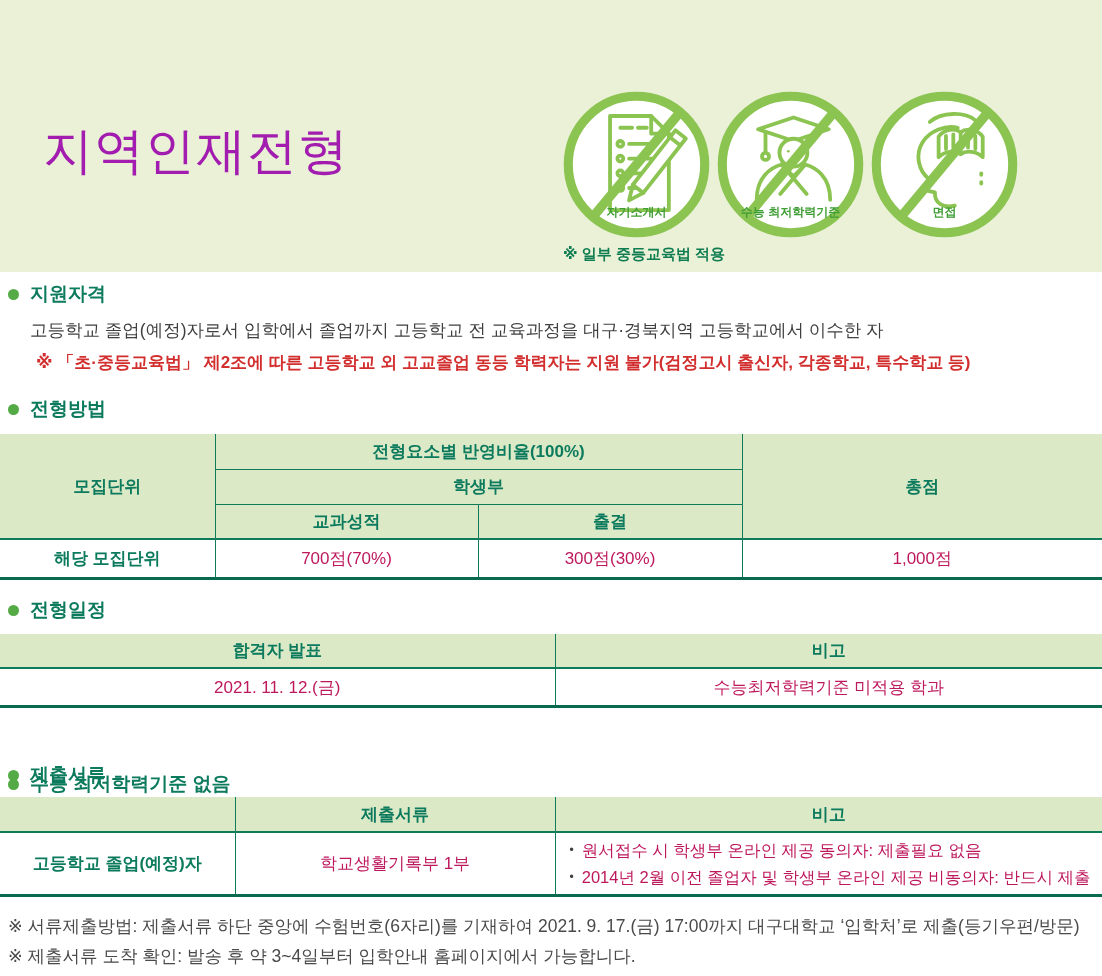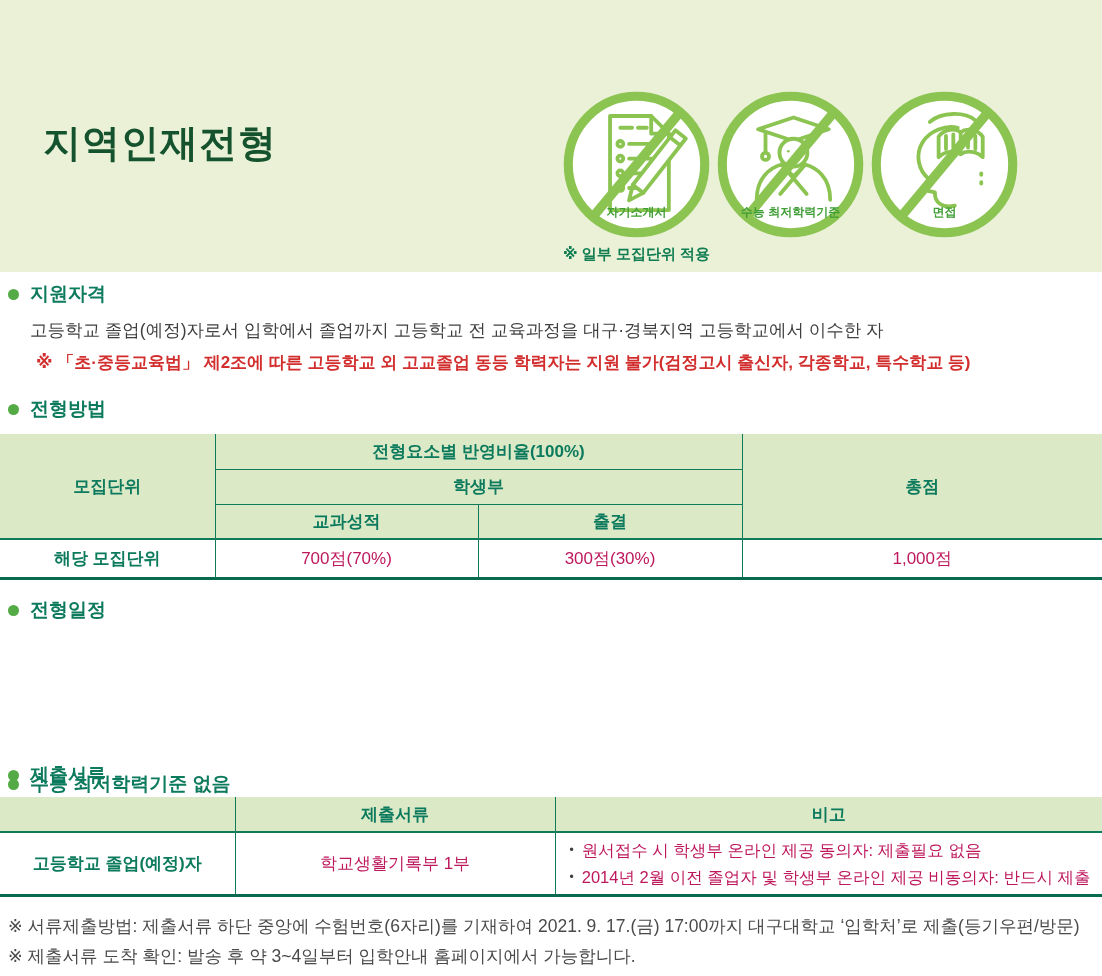--- a/index.html
+++ b/index.html
@@ -2,21 +2,21 @@
 <html><head>
 <meta charset="utf-8">
 <style>
   html,body{margin:0;padding:0;background:#fff;}
   body{font-family:"Liberation Sans","DejaVu Sans",sans-serif;}
   #page{position:relative;width:1102px;height:976px;background:#ffffff;overflow:hidden;}
 
   
   .band{position:absolute;left:0;top:0;width:1102px;height:272px;background:#ebf1d7;}
   .title{position:absolute;left:40px;top:28px;font-size:52px;font-weight:800;color:#0f8064;letter-spacing:-1px;}
-  .subtitle{position:absolute;left:43px;top:118px;font-size:38px;font-weight:700;color:#14532d;letter-spacing:1px;}
+  .subtitle{position:absolute;left:43px;top:118px;font-size:50px;font-weight:400;color:#a21caf;letter-spacing:1px;}
 
   .badges{position:absolute;left:563px;top:91px;display:flex;gap:7px;}
   .badge{position:relative;width:147px;height:147px;}
   .badge svg{position:absolute;left:0;top:0;width:147px;height:147px;}
   .badge-label{position:absolute;left:-10%;top:113px;width:120%;text-align:center;
     font-size:12px;font-weight:bold;color:#3f9e35;white-space:nowrap;z-index:2;}
   .badge-note{position:absolute;left:563px;top:245px;font-size:15px;font-weight:bold;color:#0f7c51;}
 
   
   .sec{position:absolute;left:8px;display:flex;align-items:center;
@@ -115,21 +115,21 @@
             <path d="M61,28 V43"></path>
             <path d="M51,30.5 v9 M56,29.5 v9 M66,29.5 v9 M71,30.5 v9"></path>
             <path d="M75,56 v1 M75,62 v1"></path>
           </g>
           <line x1="80" y1="14" x2="20" y2="86" stroke="#8cc452" stroke-width="6.4"></line>
         </svg>
         <div class="badge-label">면접</div>
       </div>
 
     </div>
-    <div class="badge-note">※ 일부 모집단위 적용</div>
+    <div class="badge-note">※ 일부 중등교육법 적용</div>
   </div>
 
   <div class="sec" style="top:281px;">
     <span>지원자격</span>
   </div>
   <div class="bodyline" style="top:318px;">고등학교 졸업(예정)자로서 입학에서 졸업까지 고등학교 전 교육과정을 대구·경북지역 고등학교에서 이수한 자</div>
   <div class="warnline" style="top:351px;">※ 「초·중등교육법」 제2조에 따른 고등학교 외 고교졸업 동등 학력자는 지원 불가(검정고시 출신자, 각종학교, 특수학교 등)</div>
 
   <div class="sec" style="top:396px;">
     <span>전형방법</span>
@@ -161,20 +161,38 @@
         <td>300점(30%)</td>
         <td>1,000점</td>
       </tr>
     </tbody>
       </table>
   </div>
 
   <div class="sec" style="top:597px;">
     <span>전형일정</span>
   </div>
+  <div class="tbl" id="t2" style="top:634px;">
+    <table>
+      <colgroup>
+          <col style="width:555px">
+          <col style="width:547px">
+        </colgroup>
+      <tbody>
+          <tr class="hrow">
+        <th>합격자 발표</th>
+        <th>비고</th>
+      </tr>
+      <tr class="data">
+        <td>2021. 11. 12.(금)</td>
+        <td>수능최저학력기준 미적용 학과</td>
+      </tr>
+    </tbody>
+      </table>
+  </div>
 
   <div class="sec" style="top:727px;margin-top:44px;">
     <span>수능 최저학력기준 없음</span>
   </div>
 
   <div class="sec" style="top:762px;">
     <span>제출서류</span>
   </div>
   <div class="tbl" id="t3" style="top:797px;">
     <table>

